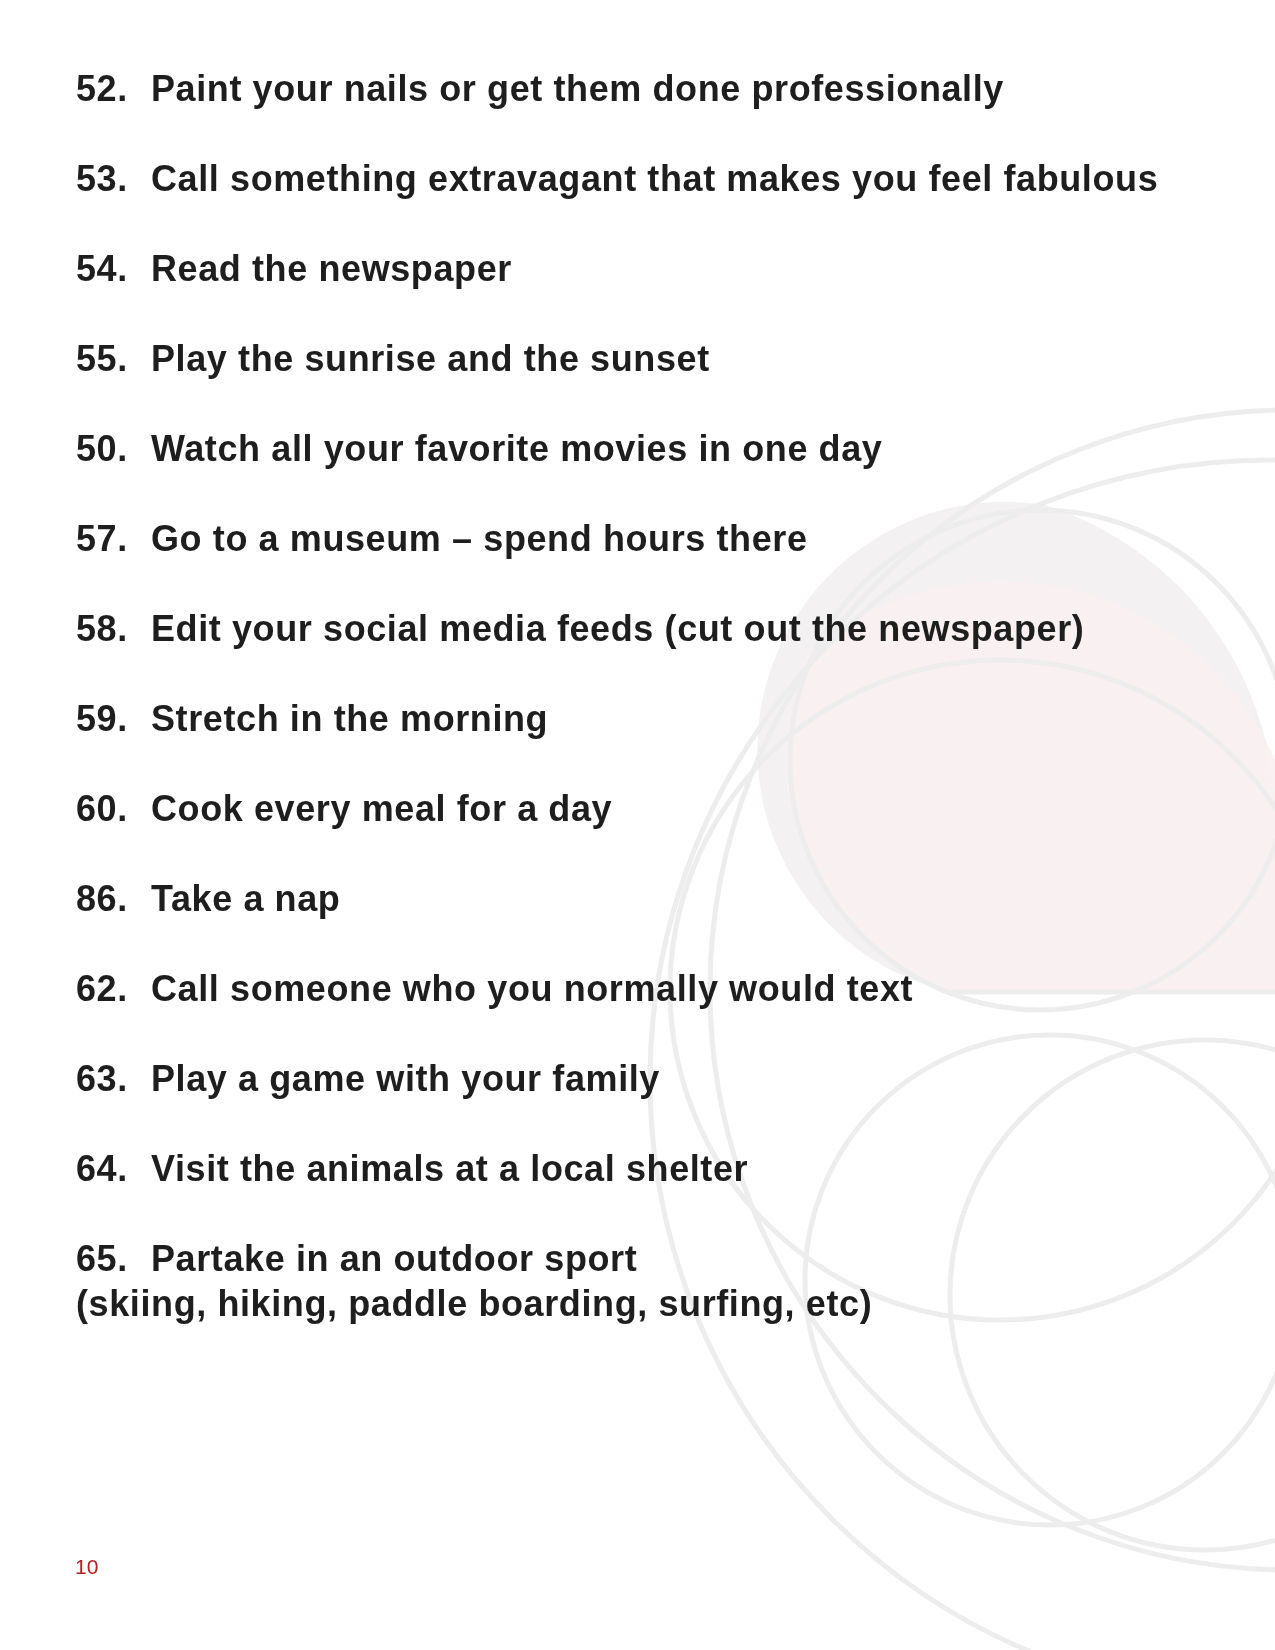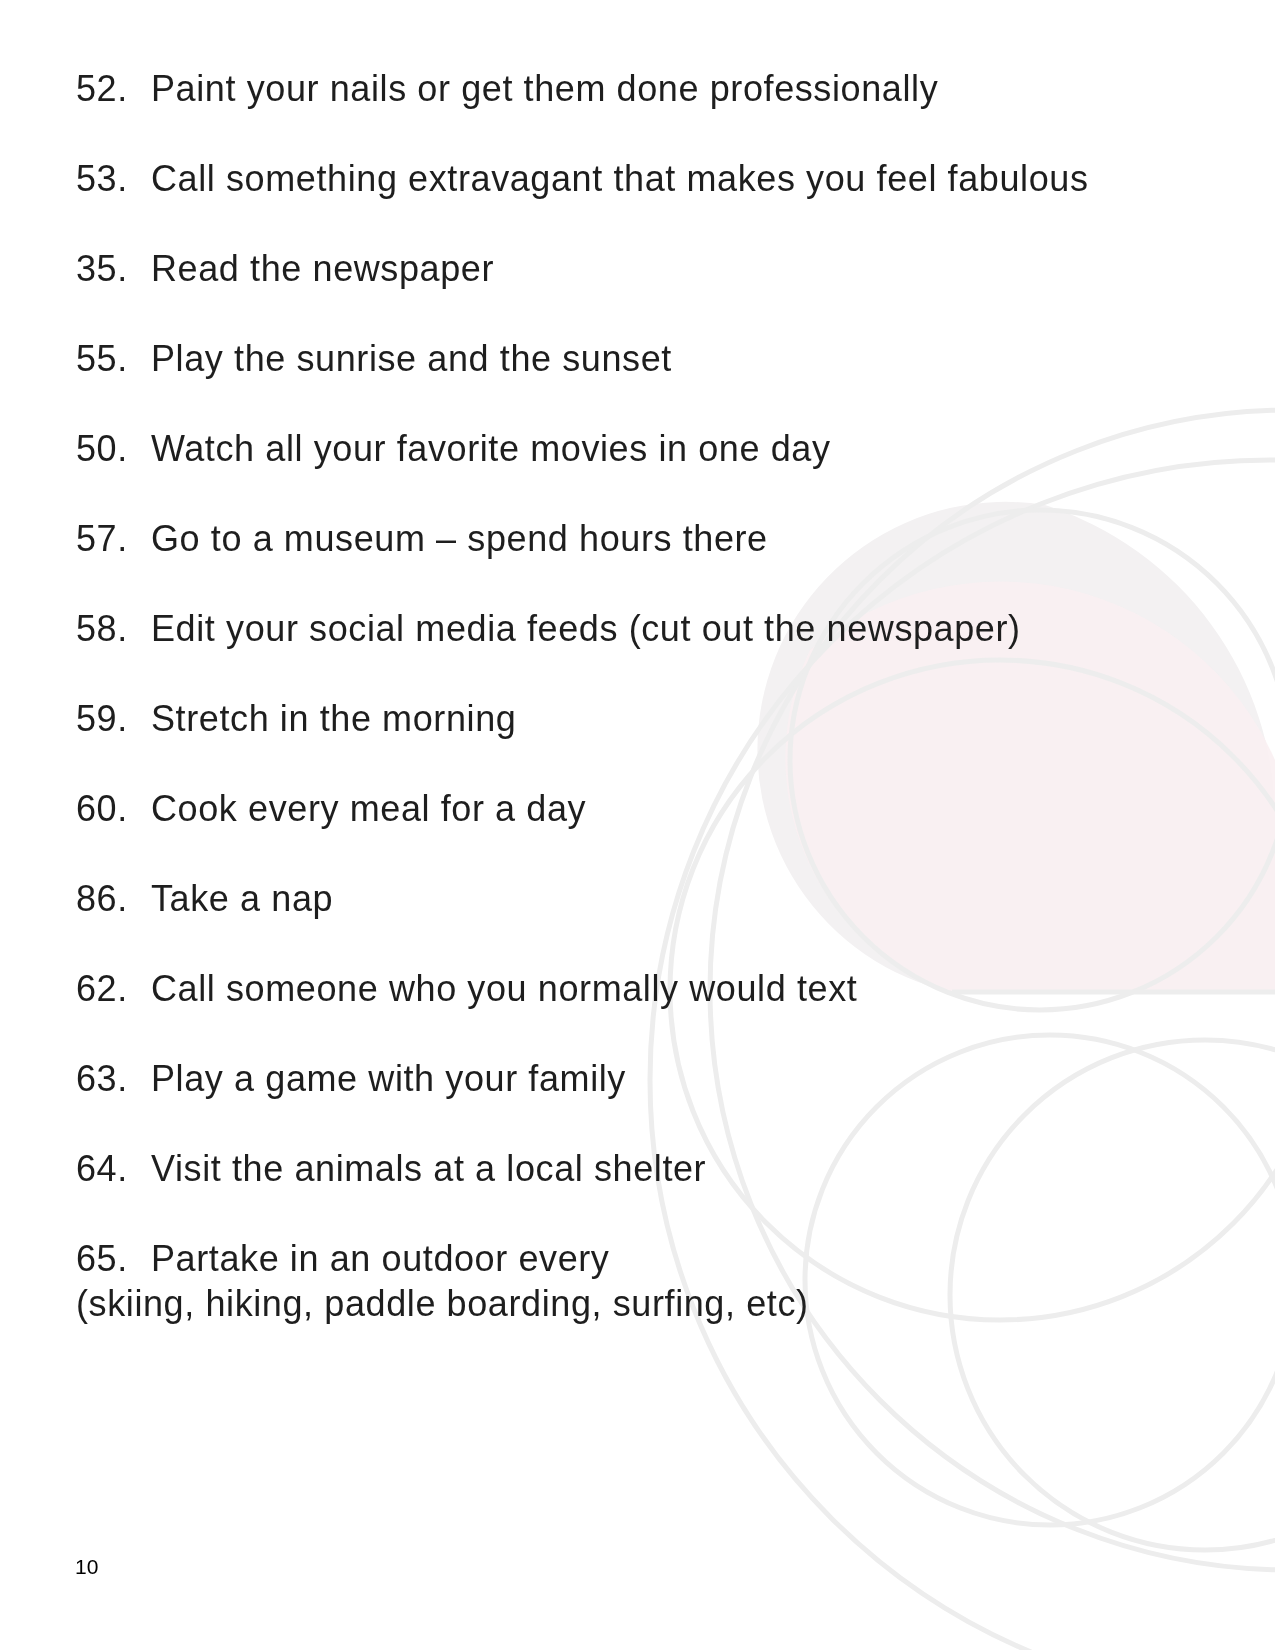--- a/index.html
+++ b/index.html
@@ -1,22 +1,22 @@
 <!DOCTYPE html>
 <html><head>
 <meta charset="utf-8">
 <style>
   html, body { margin: 0; padding: 0; background: #ffffff; }
   body { width: 1275px; height: 1650px; position: relative; overflow: hidden;
          font-family: "Liberation Sans", "DejaVu Sans", sans-serif; color: #1e1e1e; }
   .bg { position: absolute; left: 0; top: 0; width: 1275px; height: 1650px; z-index: 0; }
   .list { position: absolute; left: 76px; top: 66px; width: 1100px; z-index: 1; margin: 0; padding: 0; list-style: none; }
-  .item { font-size: 36px; line-height: 45px; font-weight: 400; letter-spacing: 0.6px; margin: 0 0 45px 0; }
+  .item { font-size: 36px; line-height: 45px; font-weight: 700; letter-spacing: 0.6px; margin: 0 0 45px 0; }
   .num { display: inline-block; width: 75px; }
-  .page-num { position: absolute; left: 75px; top: 1555px; font-size: 21px; color: #000000; z-index: 1; }
+  .page-num { position: absolute; left: 75px; top: 1555px; font-size: 21px; color: #b91c1c; z-index: 1; }
 </style>
 </head>
 <body>
 
 <svg class="bg" viewBox="0 0 1275 1650" xmlns="http://www.w3.org/2000/svg">
   <defs>
     <clipPath id="pageclip">
         <rect x="0" y="0" width="1275" height="1650"></rect>
       </clipPath>
   </defs>
@@ -33,27 +33,27 @@
       <circle cx="1050" cy="1280" r="245"></circle>
       <circle cx="1205" cy="1295" r="255"></circle>
       <line x1="952" y1="992" x2="1275" y2="992"></line>
     </g>
   </g>
 </svg>
 
 <ul class="list">
   <li class="item"><span class="num">52.</span><span>Paint your nails or get them done professionally</span></li>
   <li class="item"><span class="num">53.</span><span>Call something extravagant that makes you feel fabulous</span></li>
-  <li class="item"><span class="num">35.</span><span>Read the newspaper</span></li>
+  <li class="item"><span class="num">54.</span><span>Read the newspaper</span></li>
   <li class="item"><span class="num">55.</span><span>Play the sunrise and the sunset</span></li>
   <li class="item"><span class="num">50.</span><span>Watch all your favorite movies in one day</span></li>
   <li class="item"><span class="num">57.</span><span>Go to a museum – spend hours there</span></li>
   <li class="item"><span class="num">58.</span><span>Edit your social media feeds (cut out the newspaper)</span></li>
   <li class="item"><span class="num">59.</span><span>Stretch in the morning</span></li>
   <li class="item"><span class="num">60.</span><span>Cook every meal for a day</span></li>
   <li class="item"><span class="num">86.</span><span>Take a nap</span></li>
   <li class="item"><span class="num">62.</span><span>Call someone who you normally would text</span></li>
   <li class="item"><span class="num">63.</span><span>Play a game with your family</span></li>
   <li class="item"><span class="num">64.</span><span>Visit the animals at a local shelter</span></li>
-  <li class="item"><span class="num">65.</span><span>Partake in an outdoor every</span><br><span>(skiing, hiking, paddle boarding, surfing, etc)</span></li>
+  <li class="item"><span class="num">65.</span><span>Partake in an outdoor sport</span><br><span>(skiing, hiking, paddle boarding, surfing, etc)</span></li>
 </ul>
 
 <div class="page-num">10</div>
 
 </body></html>

